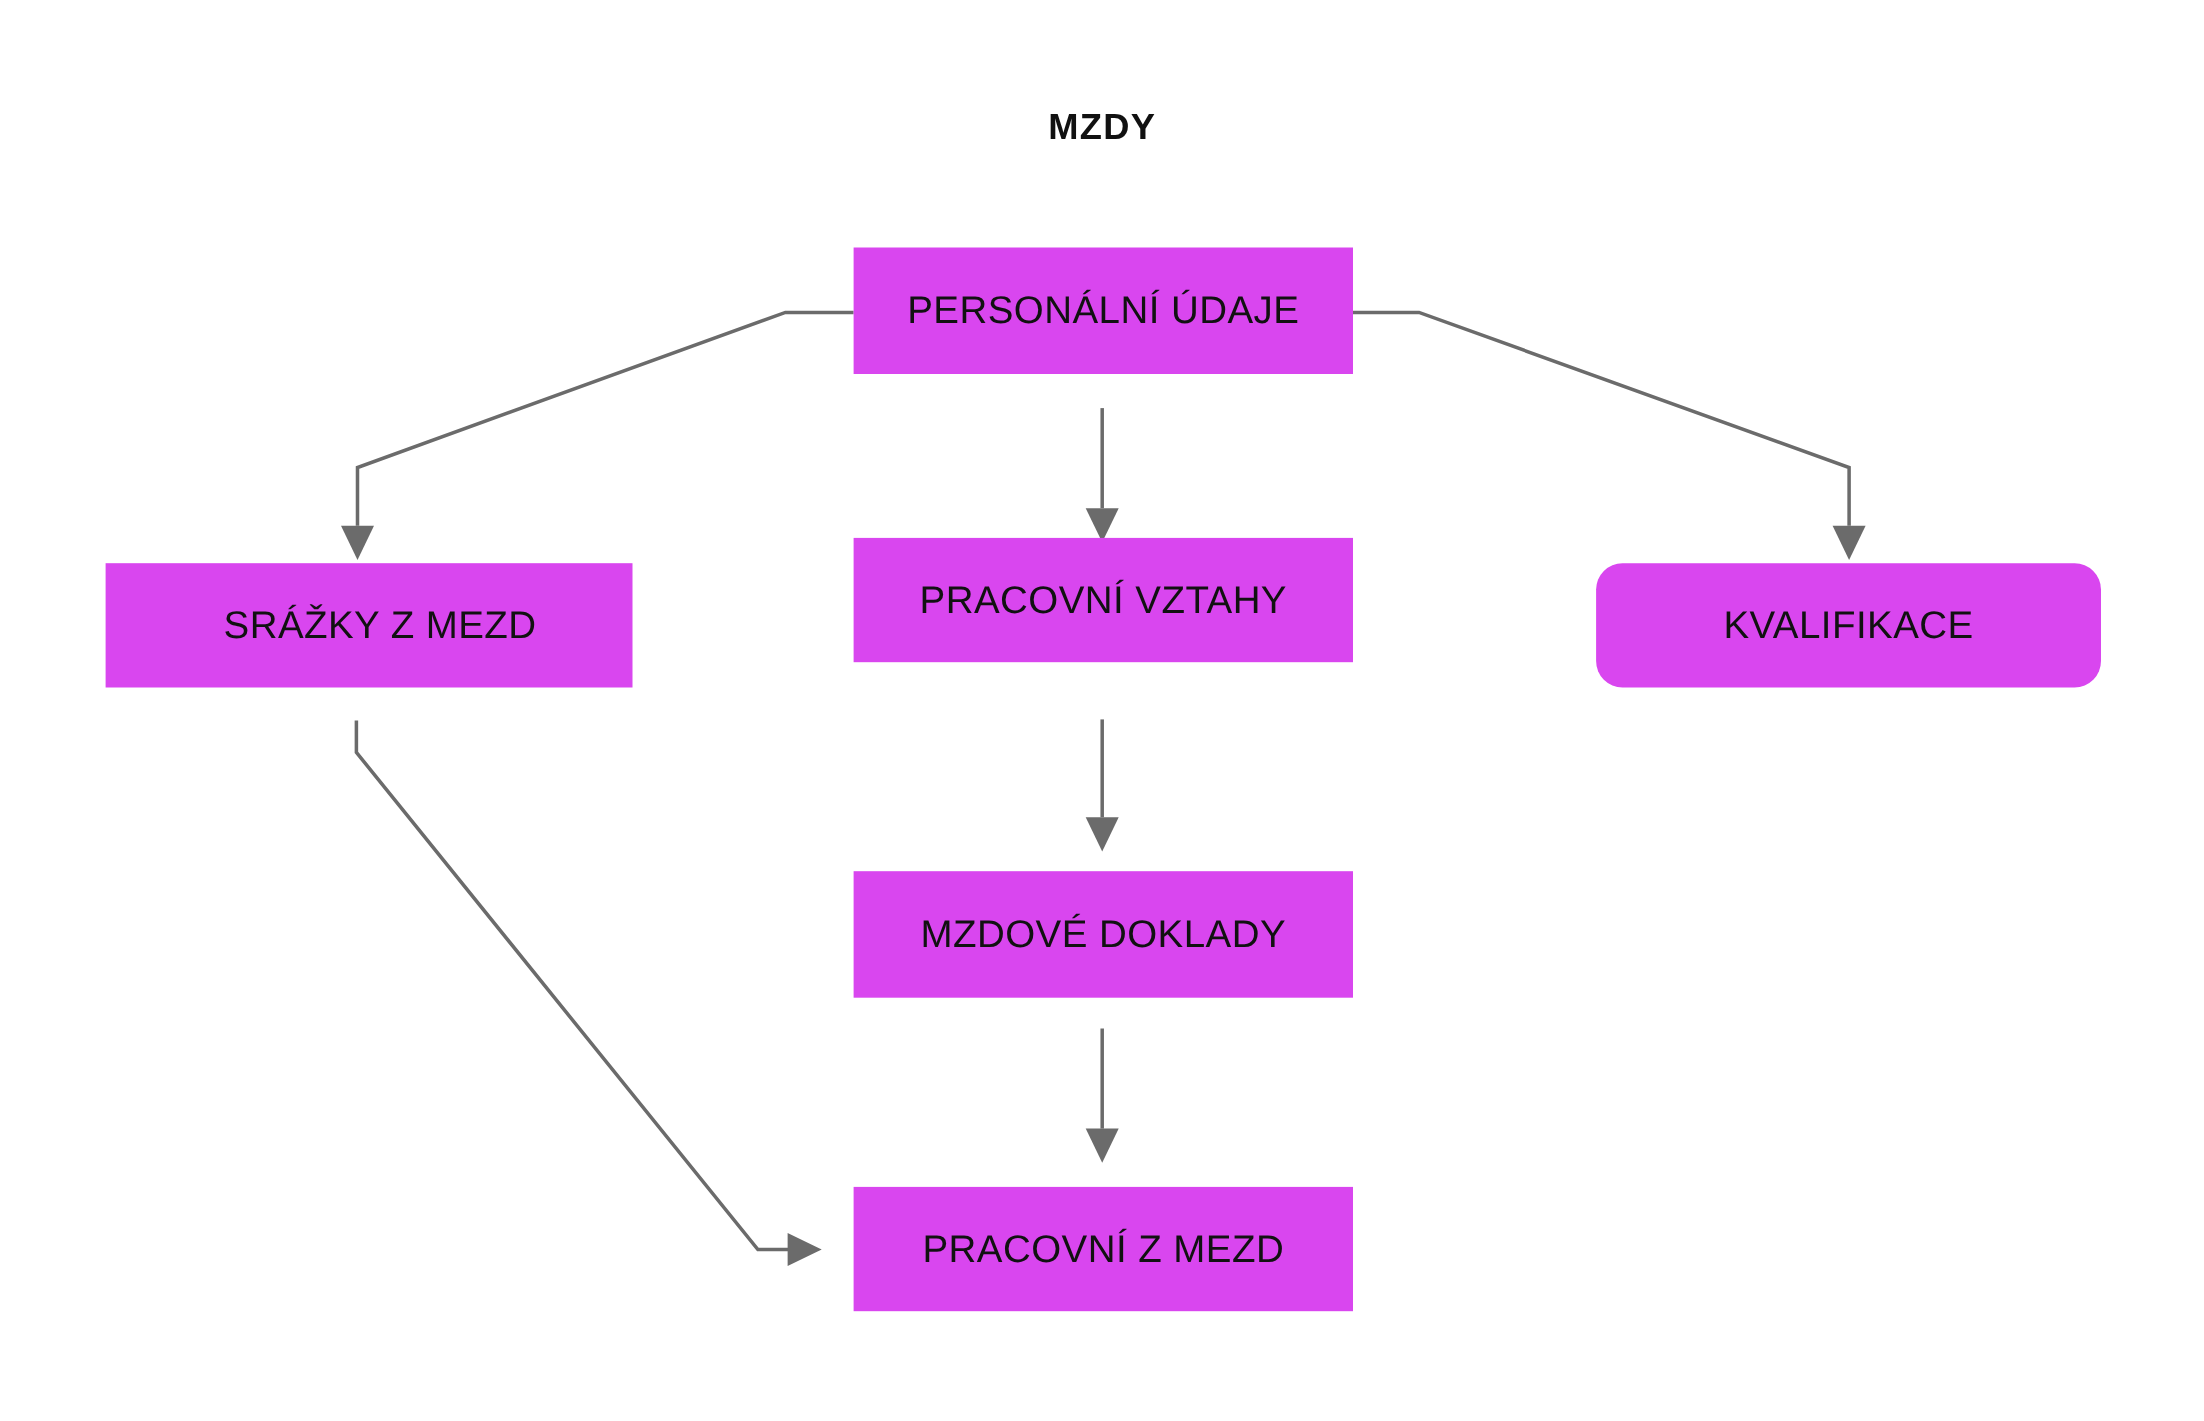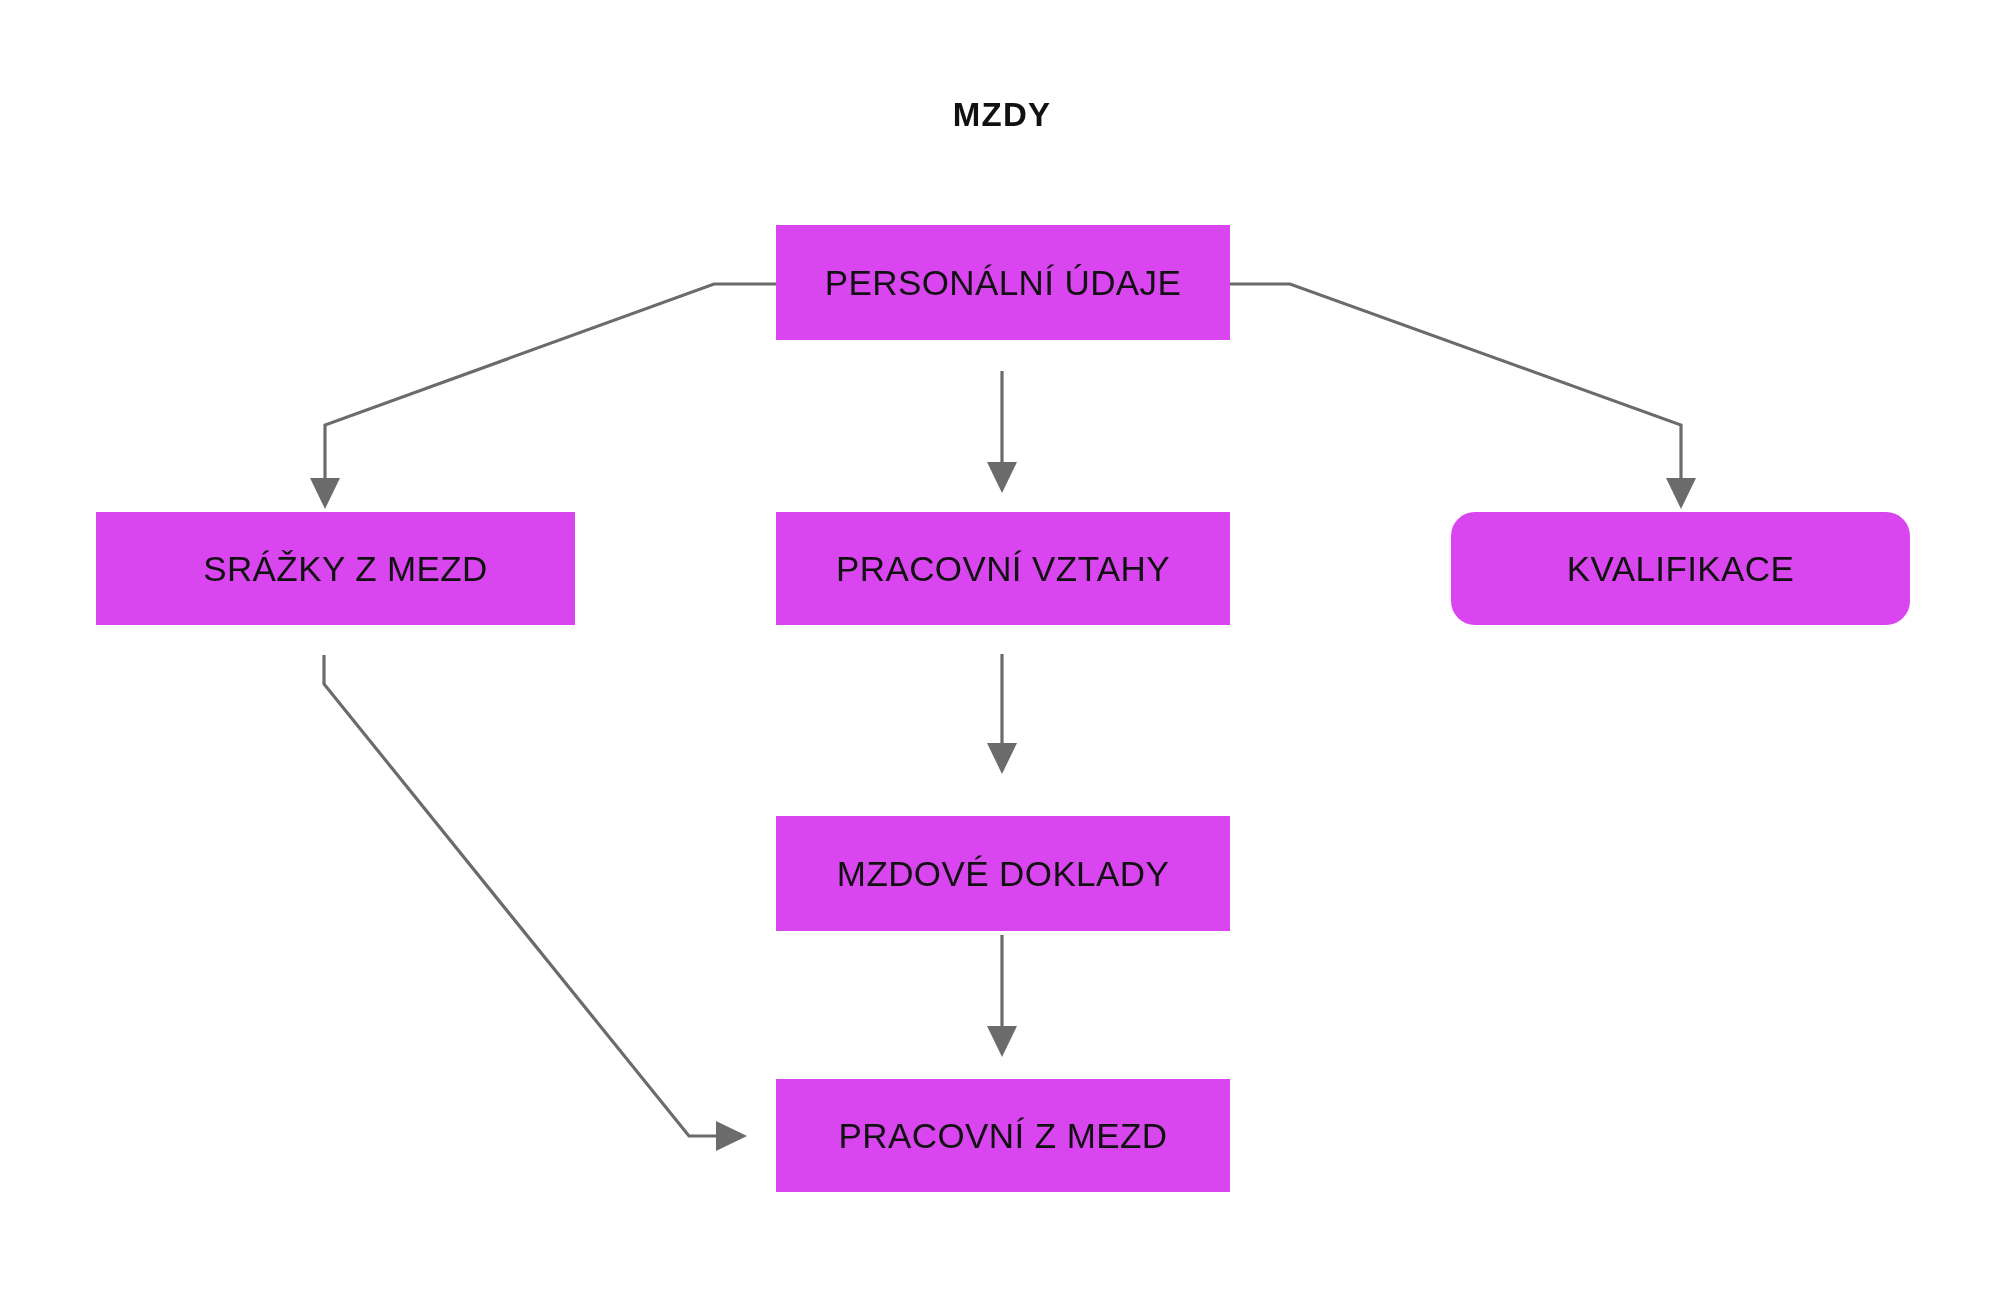--- a/index.html
+++ b/index.html
@@ -47,23 +47,23 @@
     font-size: 33px;
     font-weight: 700;
     letter-spacing: 1.2px;
     line-height: 1;
     text-align: center;
     white-space: nowrap;
   }
   
   #node-personalni-udaje { left: 776px;  top: 225px;  width: 454px; height: 115px; }
   #node-srazky-z-mezd    { left: 96px;   top: 512px;  width: 459px; height: 113px; padding-left: 20px; }
-  #node-pracovni-vztahy  { left: 776px;  top: 512px;  width: 454px; height: 113px; }
+  #node-pracovni-vztahy  { left: 776px;  top: 489px;  width: 454px; height: 113px; }
   #node-kvalifikace      { left: 1451px; top: 512px;  width: 459px; height: 113px; border-radius: 24px; }
-  #node-mzdove-doklady   { left: 776px;  top: 792px;  width: 454px; height: 115px; margin-top: 24px; }
+  #node-mzdove-doklady   { left: 776px;  top: 792px;  width: 454px; height: 115px; }
   #node-zavazky-z-mezd   { left: 776px;  top: 1079px; width: 454px; height: 113px; }
   #diagram-title         { left: 0px;    top: 98px;   width: 2004px; }
 </style>
 </head>
 <body>
 
 <div id="canvas">
 
   <div class="title" id="diagram-title">MZDY</div>
 

